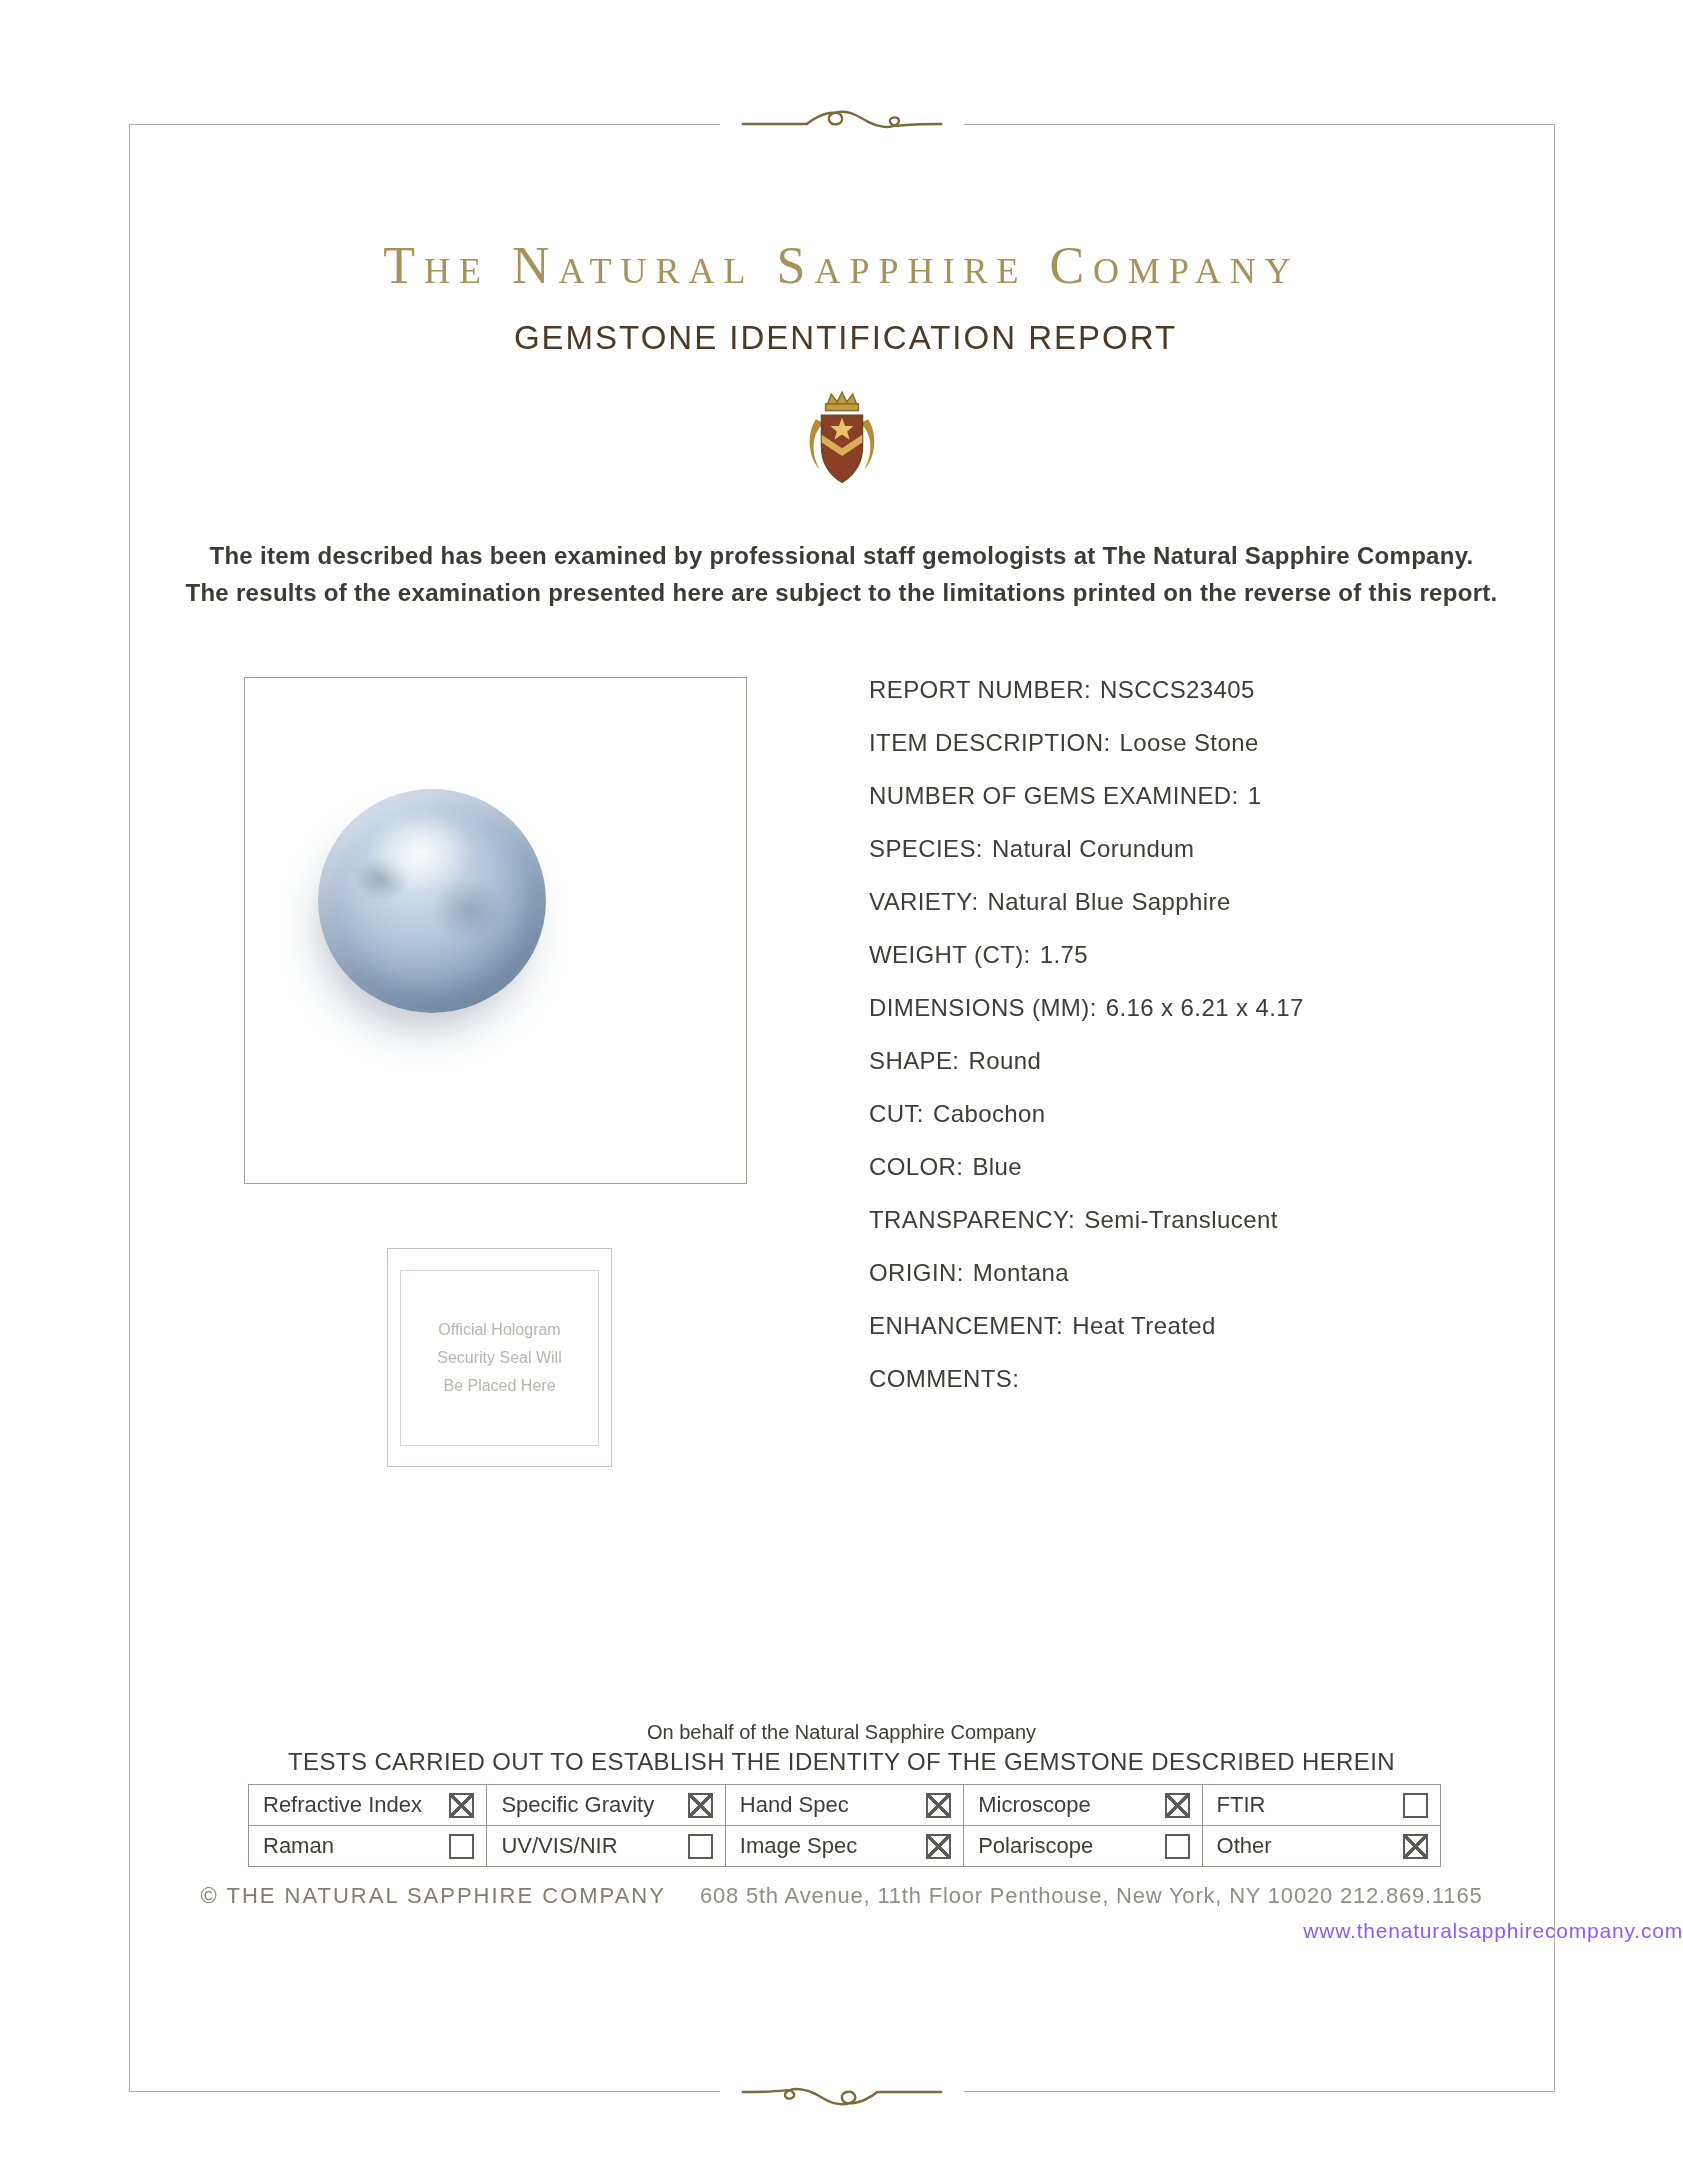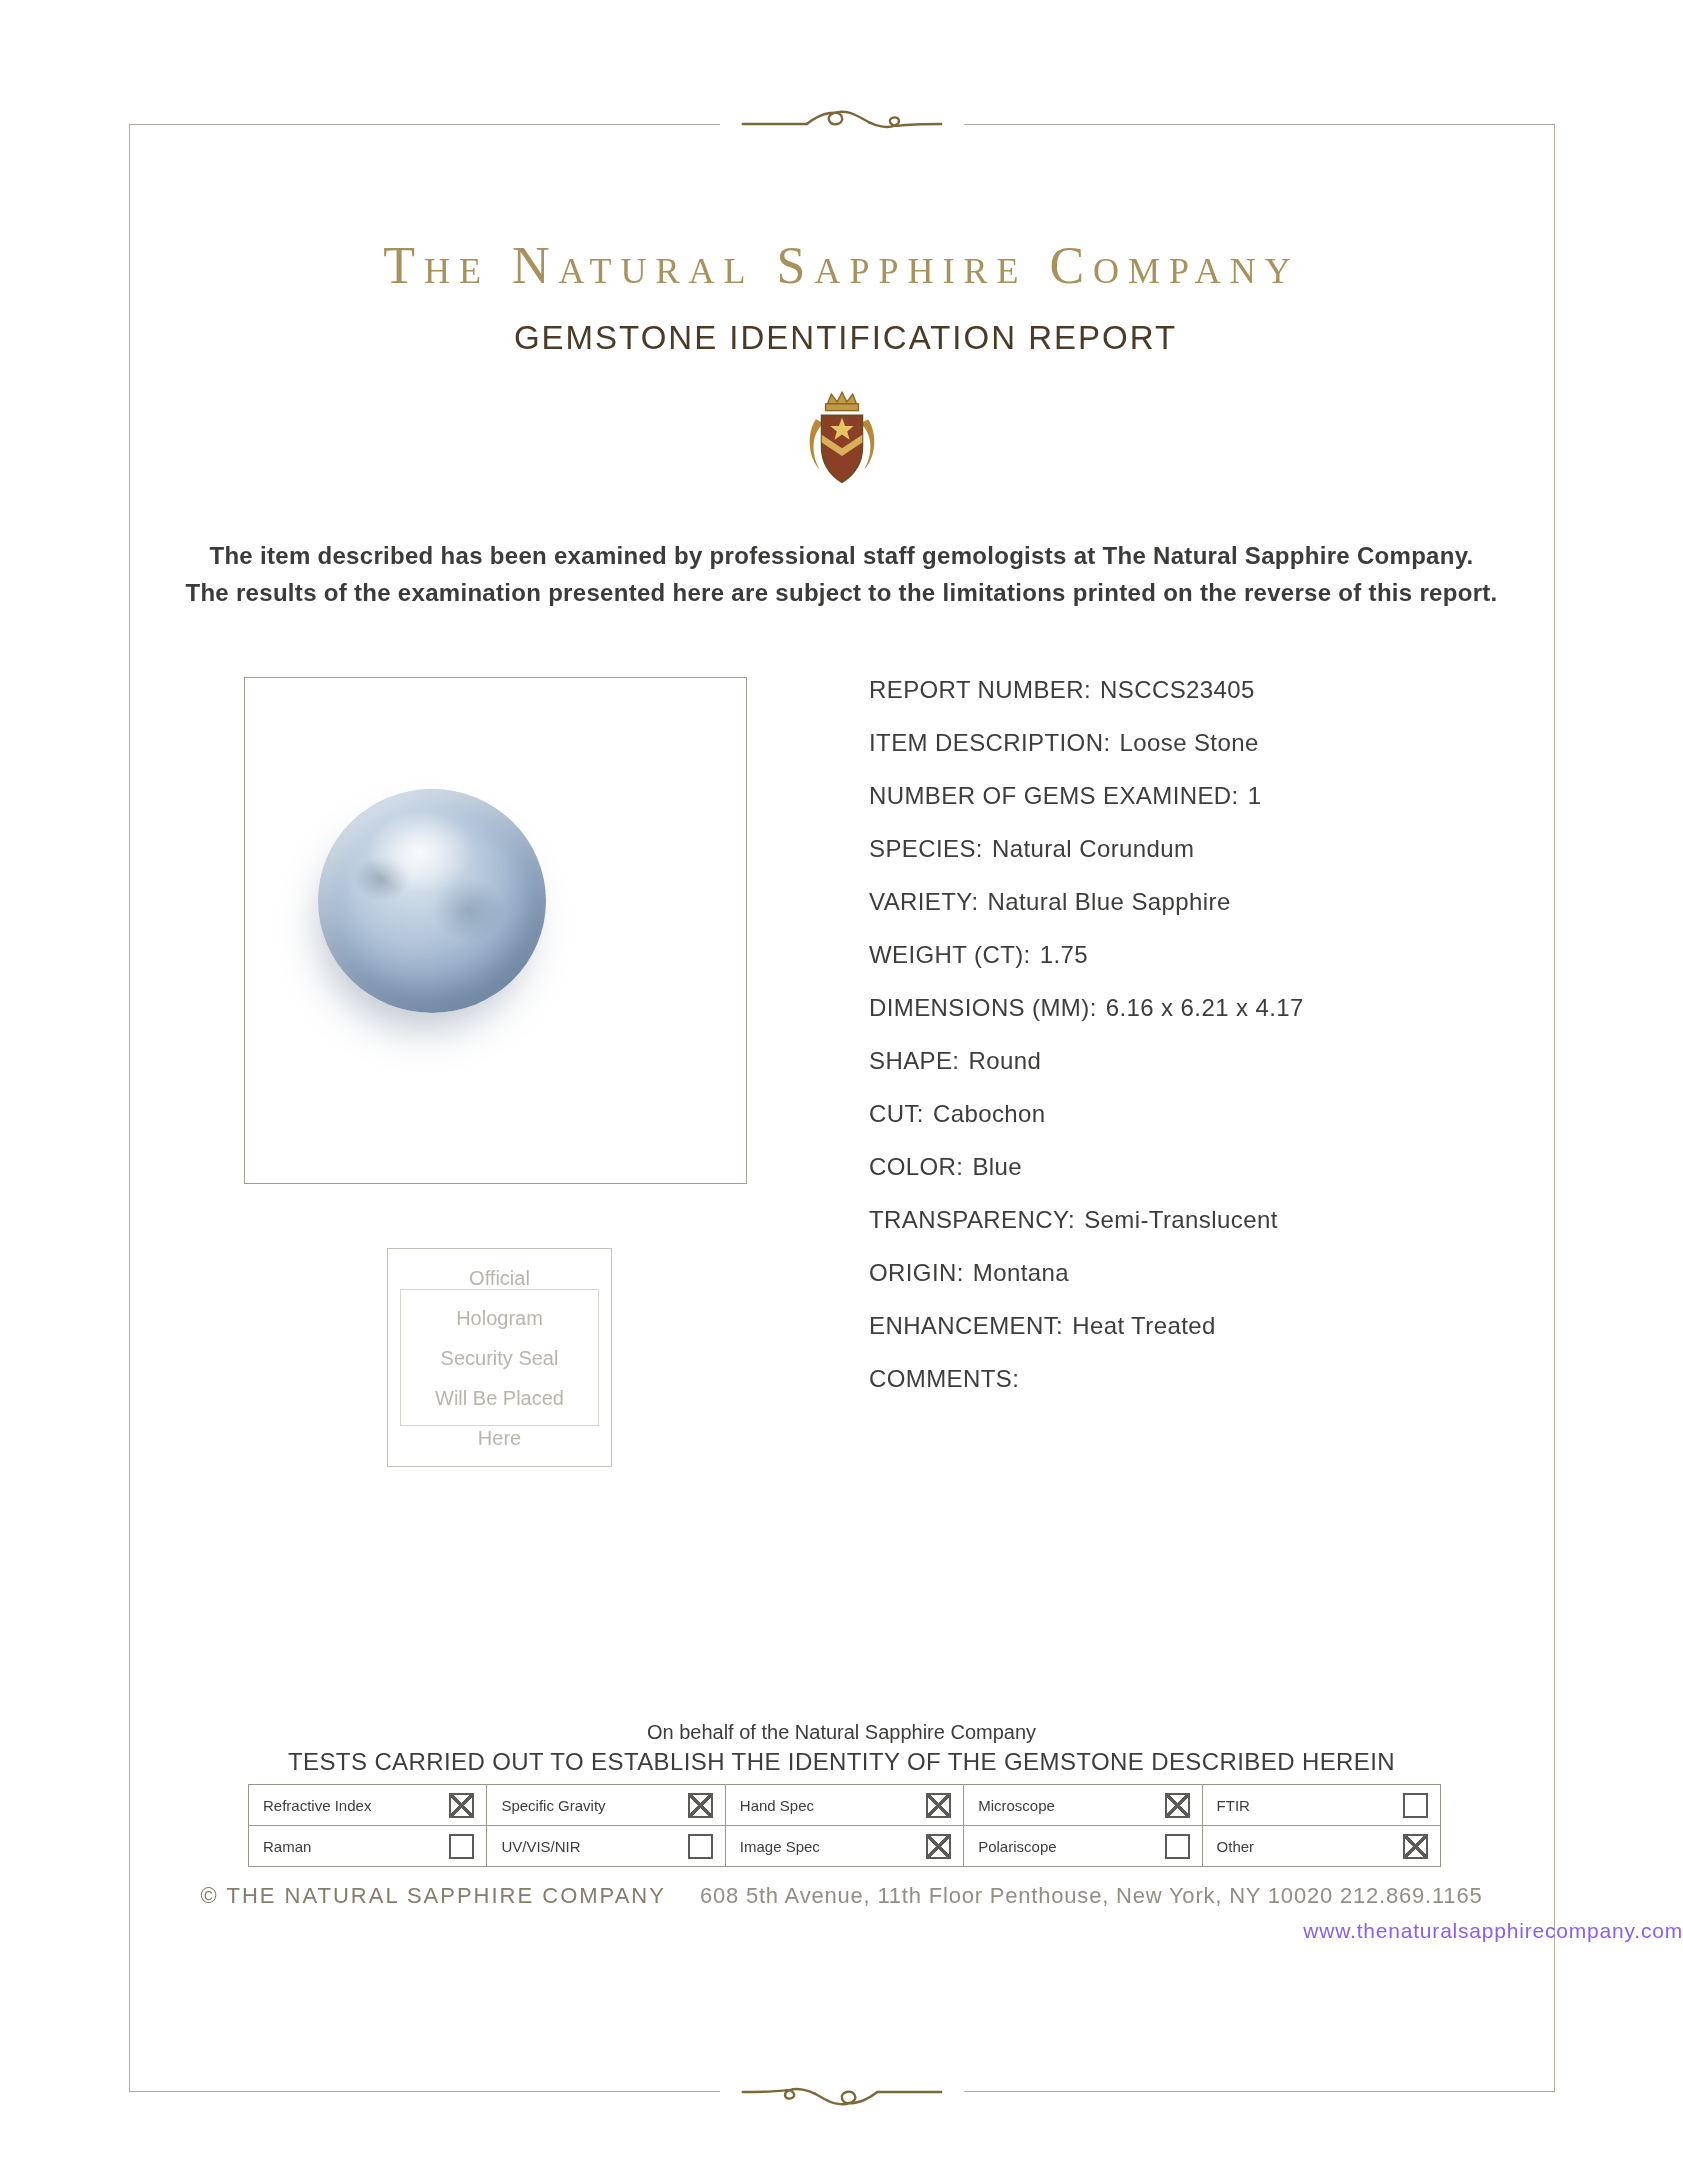--- a/index.html
+++ b/index.html
@@ -36,43 +36,43 @@
            radial-gradient(40px 32px at 28% 40%, rgba(55,75,95,0.30), transparent 70%),
            radial-gradient(51px 44px at 66% 54%, rgba(70,95,115,0.28), transparent 72%),
            radial-gradient(circle at 42% 35%, #dde7f0 0%, #bccddf 30%, #93abc6 62%, #7992b1 86%, #6b84a4 100%);
          box-shadow: -8px 26px 38px -8px rgba(125,140,160,0.45),
                      inset -8px -20px 34px rgba(70,90,115,0.38),
                      inset 6px 10px 22px rgba(255,255,255,0.55);}
 
   .holo-box{position:absolute;left:387px;top:1248px;width:223px;height:217px;
             border:1px solid #c6c2ba;background:#ffffff;
             display:flex;align-items:center;justify-content:center;}
-  .holo-inner{width:199px;height:137px;border:1px solid #d8d5cf;box-sizing:border-box;
+  .holo-inner{width:199px;height:176px;border:1px solid #d8d5cf;box-sizing:border-box;
               display:flex;align-items:center;justify-content:center;
               text-align:center;padding:0 26px;
-              font-size:20px;line-height:40px;color:#b9b5ad;}
+              font-size:16px;line-height:28px;color:#b9b5ad;}
 
   .fields{position:absolute;left:869px;top:663px;}
   .field{height:53px;display:flex;align-items:center;
          font-size:24px;color:#3d3d3b;letter-spacing:0.4px;white-space:nowrap;}
   .fvalue{margin-left:9px;}
 
   .on-behalf{position:absolute;top:1721px;left:0;width:100%;text-align:center;
              font-size:20px;color:#3d3d3b;}
   .tests-heading{position:absolute;top:1748px;left:0;width:100%;text-align:center;
                  font-size:24px;color:#3d3d3b;letter-spacing:0.4px;}
 
   .tests-table{position:absolute;left:248px;top:1784px;width:1192px;
                display:grid;grid-template-columns:repeat(5,1fr);grid-auto-rows:41px;
                border-top:1px solid #9a958d;border-left:1px solid #9a958d;
                background:#ffffff;}
   .cell{border-right:1px solid #9a958d;border-bottom:1px solid #9a958d;
         display:flex;align-items:center;justify-content:space-between;
         padding:0 12px 0 14px;}
-  .tlabel{font-size:15px;color:#3d3d3b;white-space:nowrap;}
+  .tlabel{font-size:22px;color:#3d3d3b;white-space:nowrap;}
   .checkbox{width:25px;height:25px;flex:none;background:#ffffff;
             border:2px solid #5c5a56;box-sizing:border-box;}
   .checkbox.checked{background-image:
       linear-gradient(45deg, transparent 45%, #5c5a56 45%, #5c5a56 55%, transparent 55%),
       linear-gradient(-45deg, transparent 45%, #5c5a56 45%, #5c5a56 55%, transparent 55%);}
 
   .footer-line{position:absolute;top:1883px;left:0;width:100%;text-align:center;
                font-size:22px;white-space:nowrap;}
   .f-company{color:#857d6c;letter-spacing:2px;margin-right:34px;}
   .f-address{color:#918d87;letter-spacing:0.8px;}

